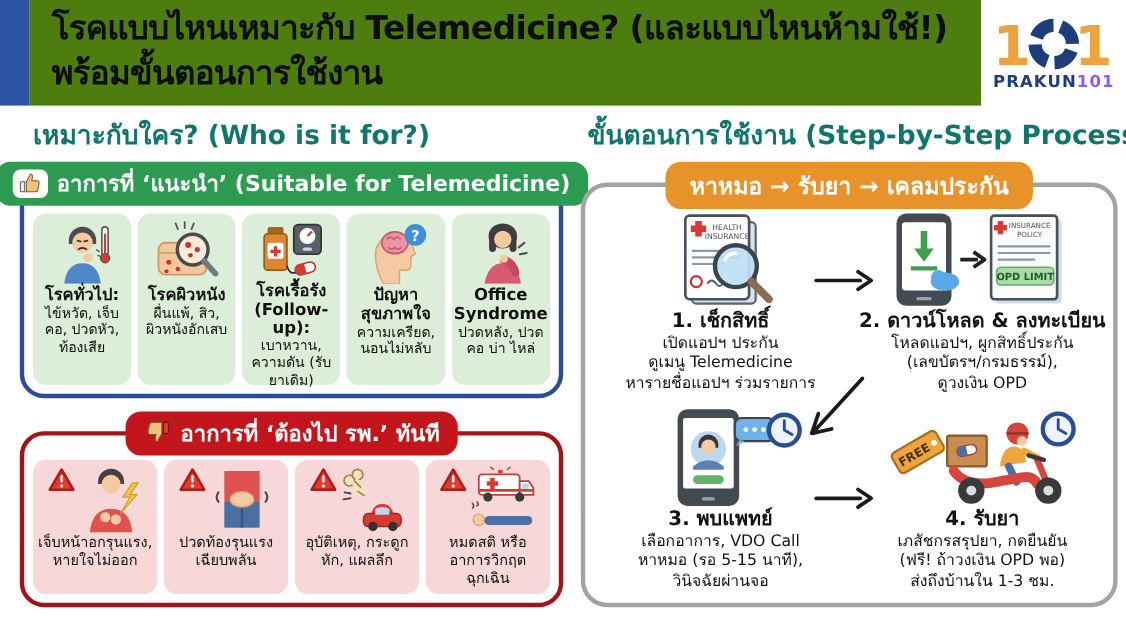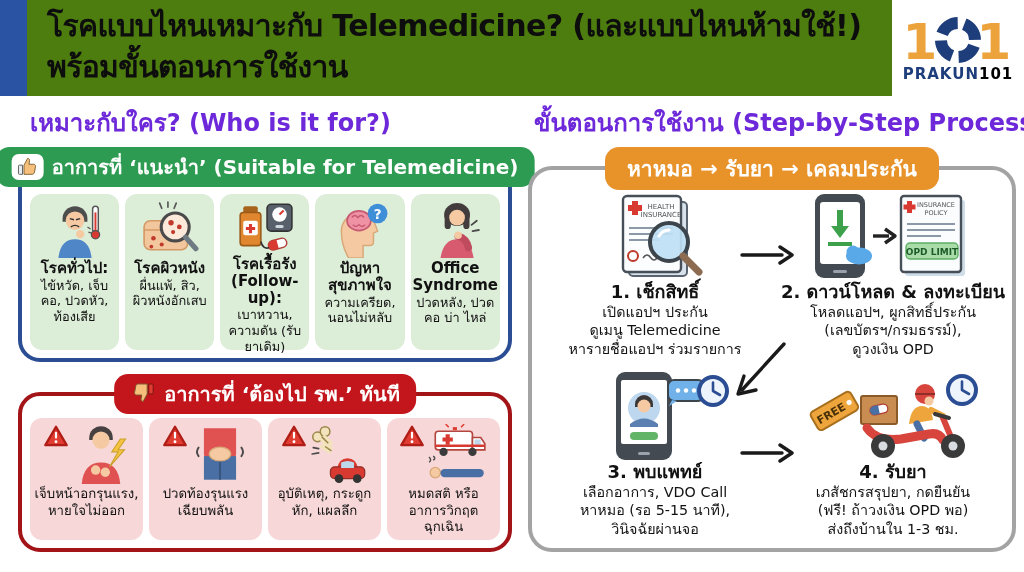--- a/index.html
+++ b/index.html
@@ -9,23 +9,23 @@
     font-family:"DejaVu Sans","Liberation Sans",sans-serif; color:#111;
   }
   
   .header { position:absolute; top:0; left:0; width:1024px; height:96px; display:flex; }
   .header-strip { width:27px; background:#2a53a4; }
   .header-mid { flex:1; background:#4d7c0f; padding:5px 4px 0 20px; }
   .title-line { font-size:30px; font-weight:800; line-height:1.38; letter-spacing:-0.6px; color:#0d0d0d; white-space:nowrap; }
   .header-logo { width:132px; background:#ffffff; display:flex; flex-direction:column; align-items:center; justify-content:center; }
   .logo-mark { position:relative; width:104px; height:54px; }
   .logo-brand { font-size:15px; font-weight:700; letter-spacing:1px; color:#1e3d7b; margin-top:-2px; }
-  .logo-brand .suffix { color:#000000; }
-  
-  .section-heading { position:absolute; font-size:24px; font-weight:800; color:#6d28d9; white-space:nowrap; }
+  .logo-brand .suffix { color:#8b5cf6; }
+  
+  .section-heading { position:absolute; font-size:24px; font-weight:800; color:#0f766e; white-space:nowrap; }
   #left-heading { left:30px; top:103px; }
   #right-heading { left:534px; top:103px; }
   
   .panel { position:absolute; background:#fff; }
   .panel-green { left:18px; top:166px; width:494px; height:196px; border:4px solid #2b4d93; border-radius:22px; }
   .panel-red   { left:18px; top:392px; width:494px; height:160px; border:4px solid #a31419; border-radius:22px; }
   .panel-orange{ left:528px; top:166px; width:488px; height:386px; border:4px solid #a3a3a3; border-radius:24px; }
   .pill { position:absolute; left:50%; transform:translateX(-50%); display:flex; align-items:center; gap:8px;
           color:#fff; font-weight:800; white-space:nowrap; border-radius:14px; padding:4px 16px; }
   .pill-green { top:-23px; background:#2e9b52; font-size:20px; }

